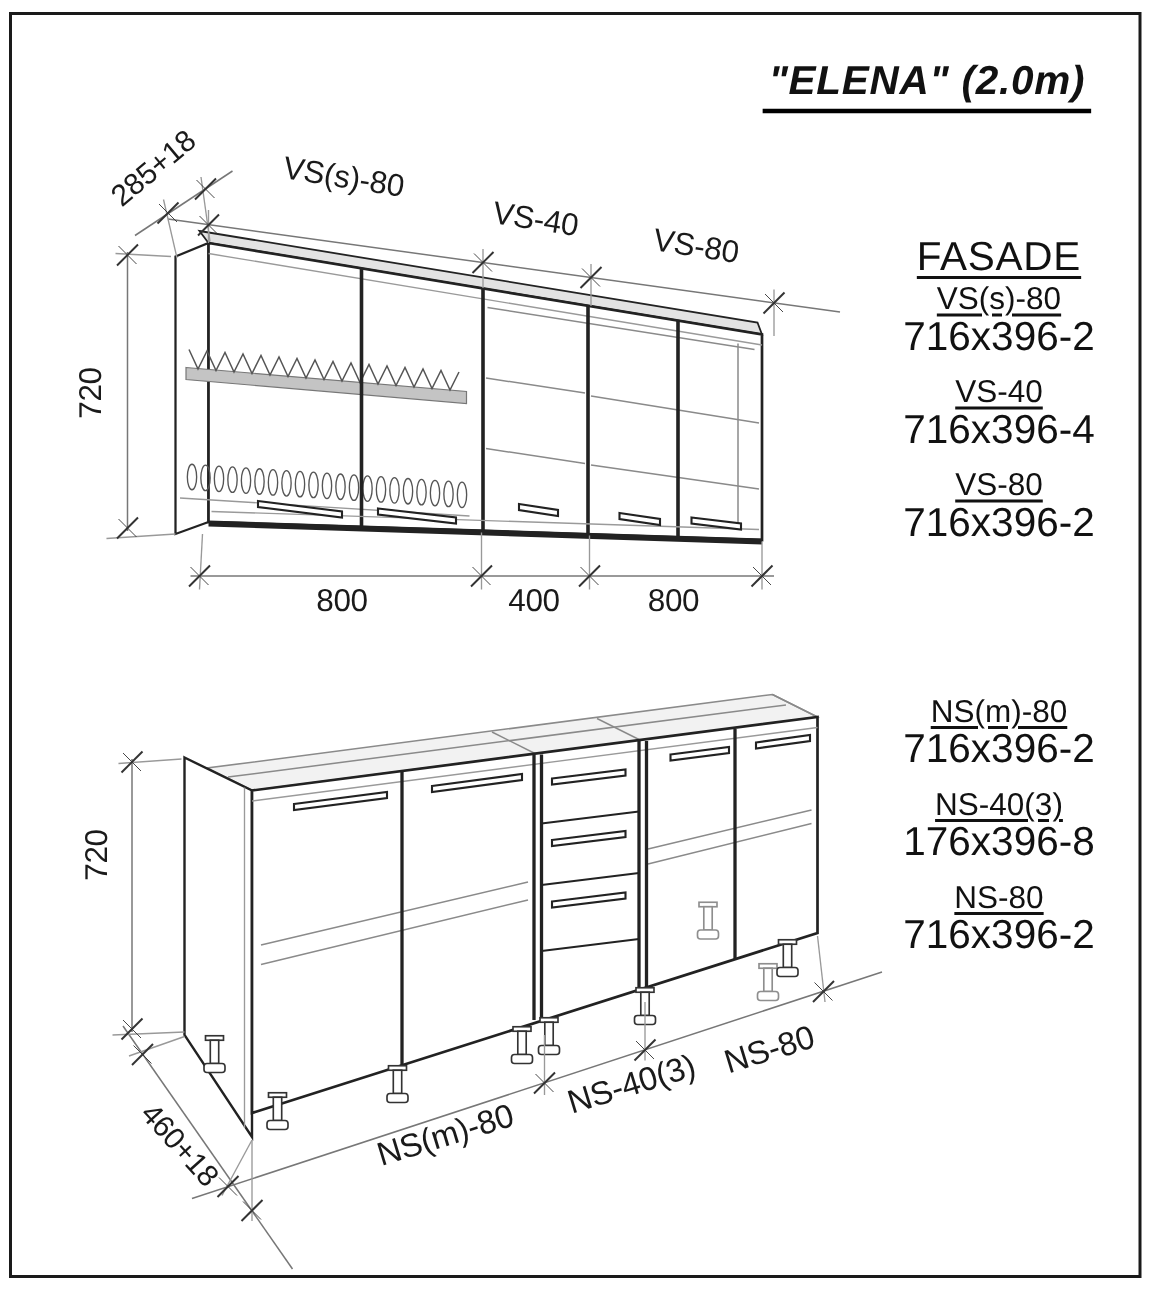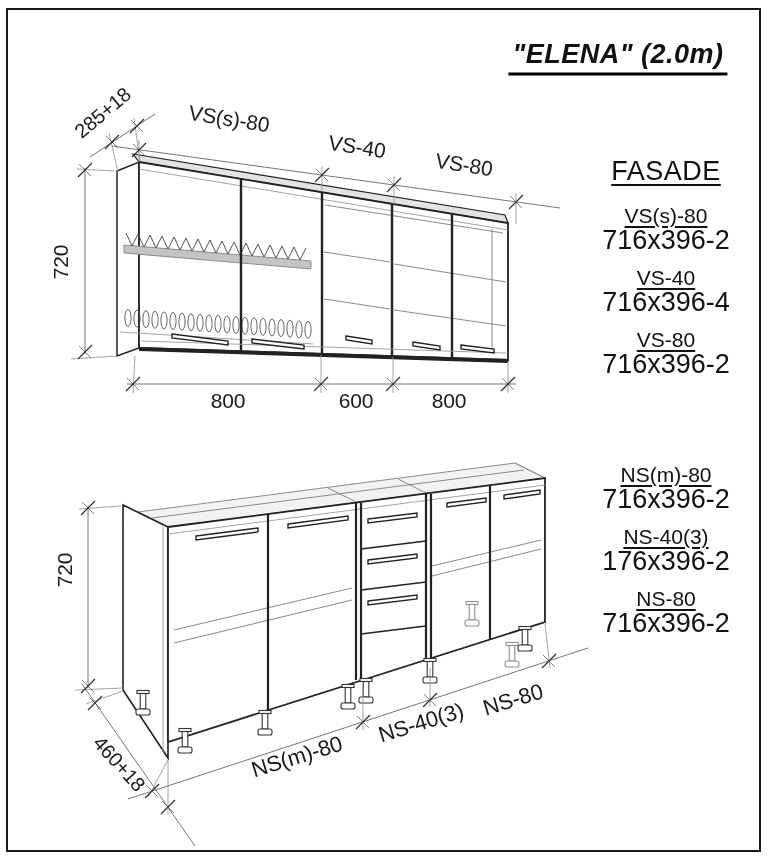--- a/index.html
+++ b/index.html
@@ -20,21 +20,21 @@
   svg.draw{position:absolute;left:0;top:0;}
   .lbl{
     position:absolute;font-size:21px;color:#1a1a1a;white-space:nowrap;
     transform-origin:center;letter-spacing:-0.2px;
   }
   .lbl.small{font-size:20px;}
   .fasade-col{
     position:absolute;left:586px;width:160px;text-align:center;color:#111;
   }
   .fasade-heading{
-    font-size:27px;letter-spacing:.5px;margin-bottom:16px;
+    font-size:27px;letter-spacing:.5px;
     text-decoration:underline;text-underline-offset:4px;display:inline-block;
   }
   .fasade-item{margin-bottom:12px;}
   .fname{
     font-size:21px;line-height:25px;display:inline-block;
     text-decoration:underline;text-underline-offset:3px;
   }
   .fsize{font-size:27px;line-height:25px;}
 </style>
 </head>
@@ -243,21 +243,21 @@
       <use xlink:href="#tick" href="#tick" x="549" y="661"></use>
     </g>
   </svg>
 
   <div class="lbl small" style="left:103px;top:113px;transform:translate(-50%,-50%) rotate(-40deg);">285+18</div>
   <div class="lbl" style="left:229px;top:119px;transform:translate(-50%,-50%) rotate(9deg);">VS(s)-80</div>
   <div class="lbl" style="left:357px;top:147px;transform:translate(-50%,-50%) rotate(9deg);">VS-40</div>
   <div class="lbl" style="left:464px;top:165px;transform:translate(-50%,-50%) rotate(9deg);">VS-80</div>
   <div class="lbl" style="left:61px;top:262px;transform:translate(-50%,-50%) rotate(-90deg);">720</div>
   <div class="lbl" style="left:228px;top:401px;transform:translate(-50%,-50%);">800</div>
-  <div class="lbl" style="left:356px;top:401px;transform:translate(-50%,-50%);">600</div>
+  <div class="lbl" style="left:356px;top:401px;transform:translate(-50%,-50%);">400</div>
   <div class="lbl" style="left:449px;top:401px;transform:translate(-50%,-50%);">800</div>
 
   <div class="lbl" style="left:65px;top:570px;transform:translate(-50%,-50%) rotate(-90deg);">720</div>
   <div class="lbl small" style="left:119px;top:764px;transform:translate(-50%,-50%) rotate(48deg);">460+18</div>
   <div class="lbl" style="left:297px;top:757px;transform:translate(-50%,-50%) rotate(-17deg);font-size:22px;">NS(m)-80</div>
   <div class="lbl" style="left:421px;top:723px;transform:translate(-50%,-50%) rotate(-17deg);font-size:22px;">NS-40(3)</div>
   <div class="lbl" style="left:513px;top:700px;transform:translate(-50%,-50%) rotate(-17deg);font-size:22px;">NS-80</div>
 
   <div class="fasade-col" style="top:156px;">
     <div class="fasade-heading">FASADE</div>
@@ -275,20 +275,20 @@
     </div>
   </div>
 
   <div class="fasade-col" style="top:462px;">
     <div class="fasade-item">
       <div class="fname">NS(m)-80</div>
       <div class="fsize">716x396-2</div>
     </div>
     <div class="fasade-item">
       <div class="fname">NS-40(3)</div>
-      <div class="fsize">176x396-2</div>
+      <div class="fsize">176x396-8</div>
     </div>
     <div class="fasade-item">
       <div class="fname">NS-80</div>
       <div class="fsize">716x396-2</div>
     </div>
   </div>
 </div>
 
 </body></html>

